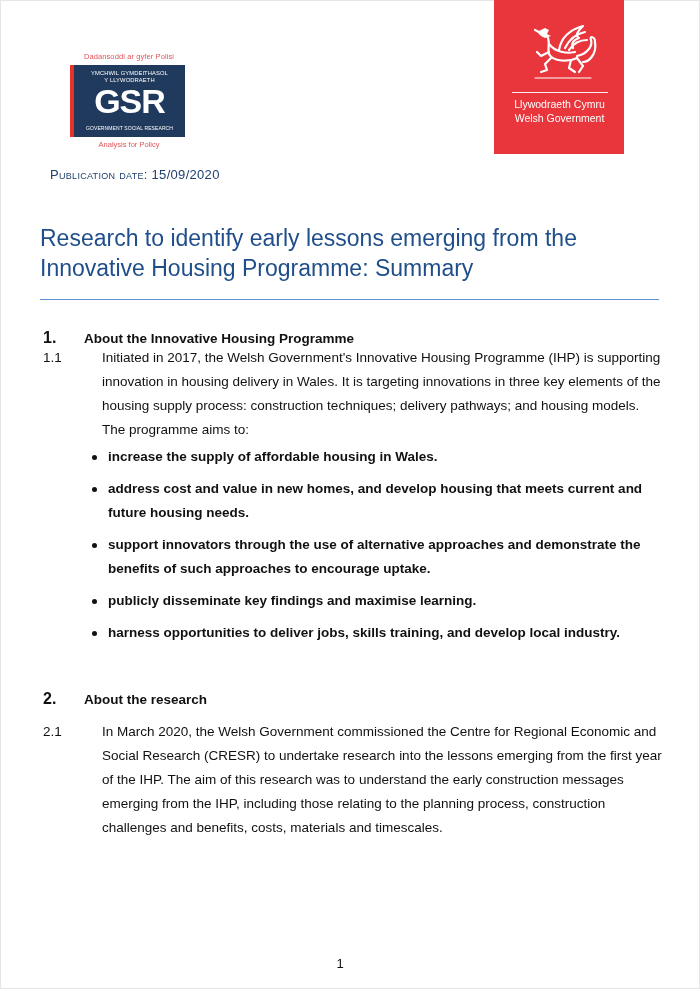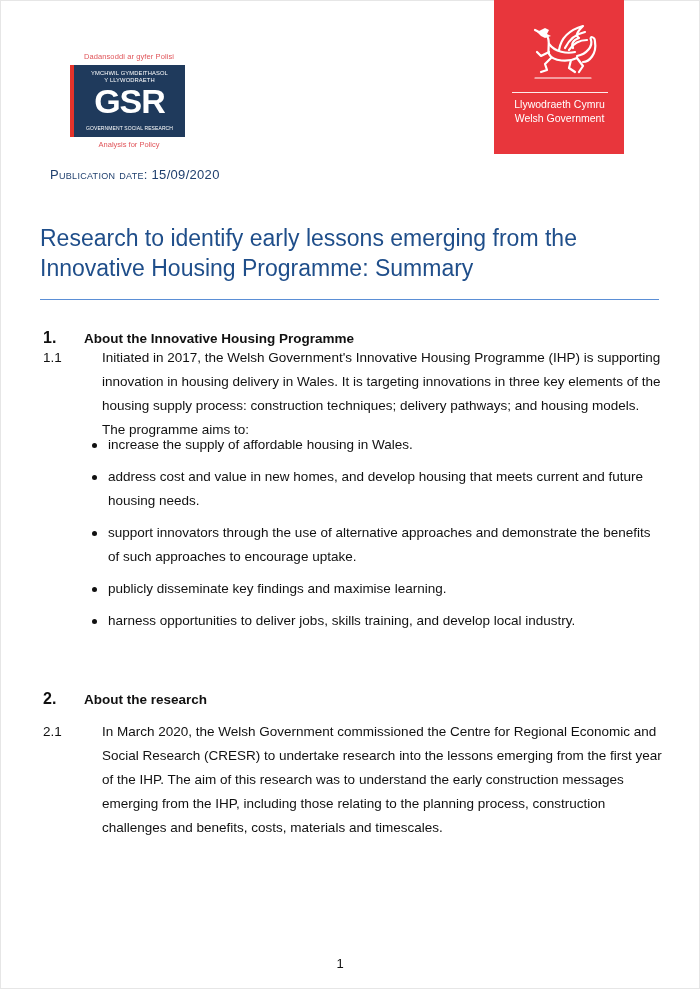--- a/index.html
+++ b/index.html
@@ -146,21 +146,21 @@
 <div class="section-heading" style="top:331px;">
   <span class="num">1.</span>
   <span class="label">About the Innovative Housing Programme</span>
 </div>
 
 <div class="para" style="top:346px;">
   <span class="pnum">1.1</span>
   <span class="ptext">Initiated in 2017, the Welsh Government's Innovative Housing Programme (IHP) is supporting innovation in housing delivery in Wales. It is targeting innovations in three key elements of the housing supply process: construction techniques; delivery pathways; and housing models. The programme aims to:</span>
 </div>
 
-<ul class="bullets" style="top:433px;">
+<ul class="bullets" style="top:445px;font-weight:bold;">
   <li><span class="dot"></span><span>increase the supply of affordable housing in Wales.</span></li>
   <li><span class="dot"></span><span>address cost and value in new homes, and develop housing that meets current and future housing needs.</span></li>
   <li><span class="dot"></span><span>support innovators through the use of alternative approaches and demonstrate the benefits of such approaches to encourage uptake.</span></li>
   <li><span class="dot"></span><span>publicly disseminate key findings and maximise learning.</span></li>
   <li><span class="dot"></span><span>harness opportunities to deliver jobs, skills training, and develop local industry.</span></li>
 </ul>
 
 <div class="section-heading" style="top:692px;">
   <span class="num">2.</span>
   <span class="label">About the research</span>

